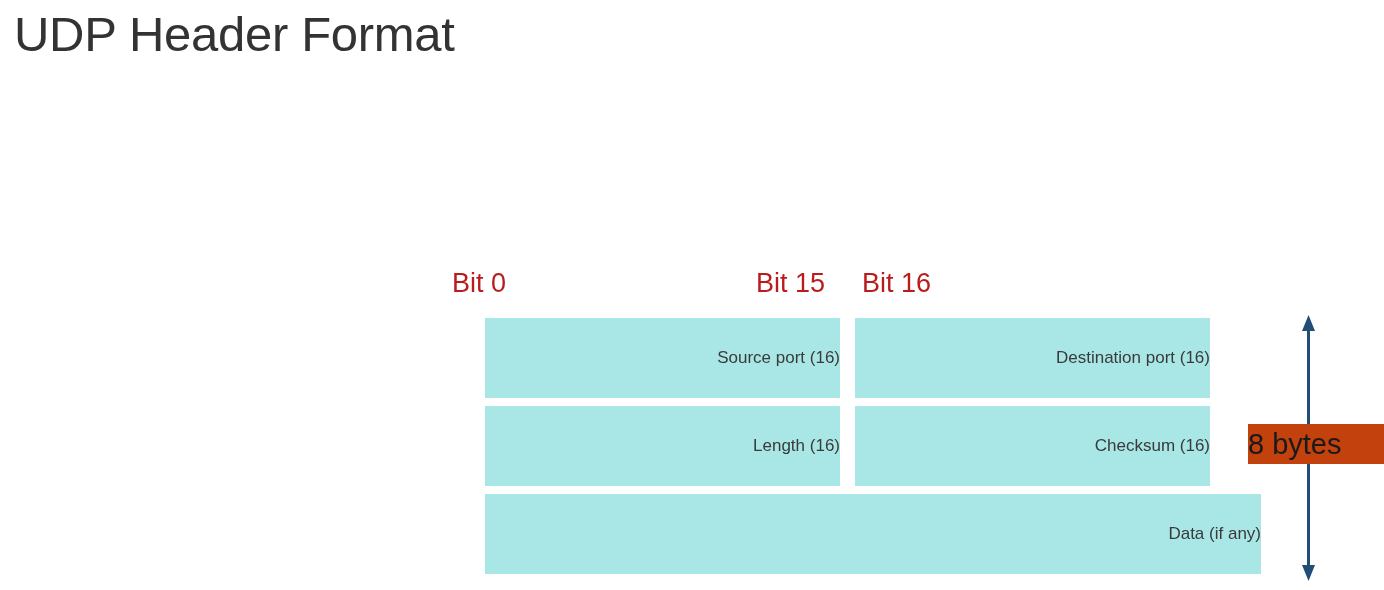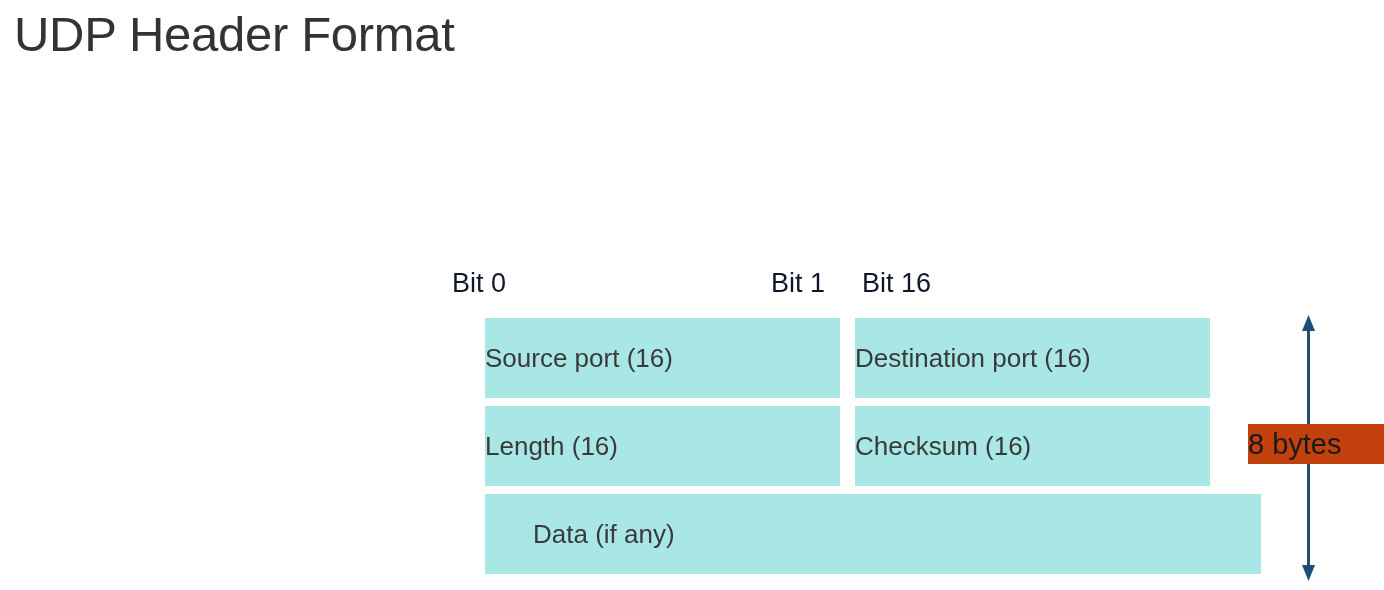--- a/index.html
+++ b/index.html
@@ -37,21 +37,21 @@
   }
 
   
   #bit-ruler {
     position: absolute;
     left: 452px;
     top: 264px;
     width: 778px;
     height: 38px;
     font-size: 27px;
-    color: #0f172a;
+    color: #b91c1c;
   }
   #bit-ruler .bit-label {
     position: absolute;
     top: 0;
     white-space: nowrap;
     line-height: 38px;
   }
   .bit-0   { left: 0px; }
   .bit-15  { left: 283px; text-align: right; width: 90px; }
   .bit-16  { left: 410px; }
@@ -61,22 +61,22 @@
   .field-row {
     display: flex;
     gap: 15px;
     margin-bottom: 8px;
   }
   .field-cell {
     background: #a9e7e6;
     height: 80px;
     display: flex;
     align-items: center;
-    justify-content: flex-start;
-    font-size: 26px;
+    justify-content: flex-end;
+    font-size: 17px;
     color: #3a3a3a;
     white-space: nowrap;
   }
   .half {
     width: 355px;
     flex: 0 0 355px;
   }
   .full {
     width: 728px;
     flex: 0 0 728px;
@@ -108,21 +108,21 @@
     line-height: 40px;
   }
 </style>
 </head>
 <body>
 
 <div id="page-title">UDP Header Format</div>
 
 <div id="bit-ruler">
   <span class="bit-label bit-0">Bit 0</span>
-  <span class="bit-label bit-15">Bit 1</span>
+  <span class="bit-label bit-15">Bit 15</span>
   <span class="bit-label bit-16">Bit 16</span>
 </div>
 
 <div id="udp-diagram">
 
   <div class="field-row">
     <div class="field-cell half">
       <span>Source port (16)</span>
     </div>
     <div class="field-cell half">

